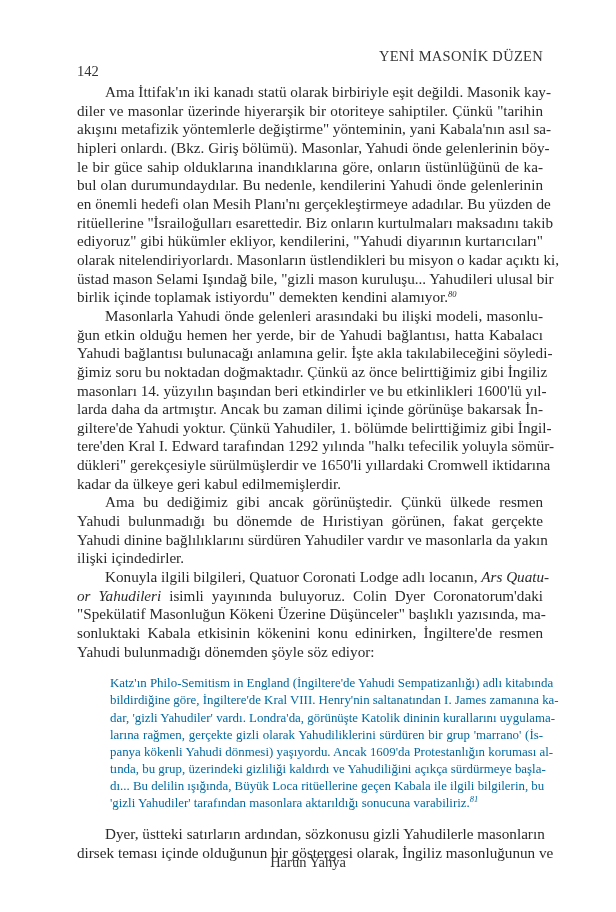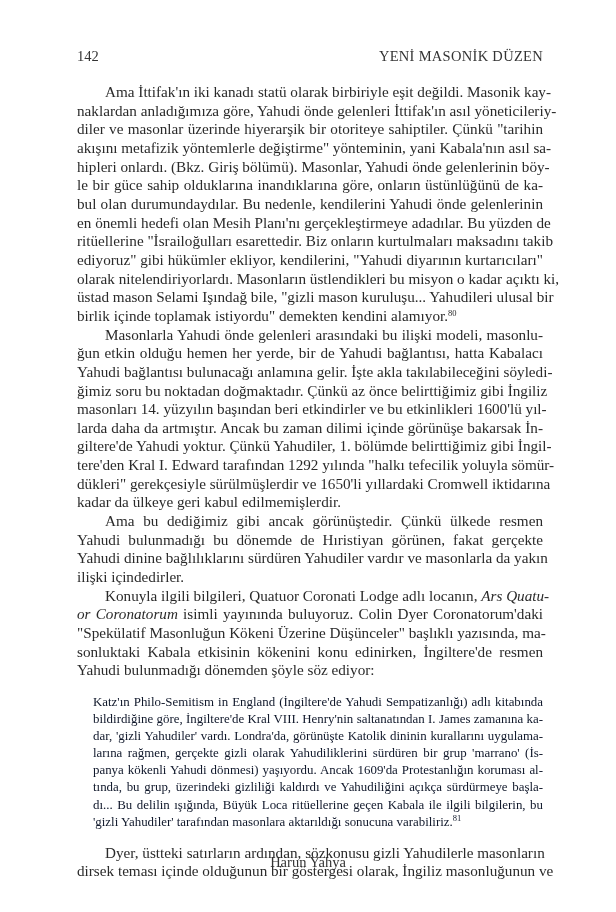--- a/index.html
+++ b/index.html
@@ -20,21 +20,21 @@
       top: 48px;
       left: 77px;
       width: 466px;
       height: 20px;
       font-size: 14.5px;
       color: #333;
     }
     .page-number {
       position: absolute;
       left: 0;
-      top: 0;
+      top: 15px;
     }
     .book-title {
       position: absolute;
       left: 0;
       right: 0;
       top: 0;
       text-align: right;
       letter-spacing: 0.3px;
     }
     .body-text {
@@ -44,27 +44,28 @@
       width: 466px;
       font-size: 15.2px;
       line-height: 18.65px;
       text-align: justify;
       hyphens: manual;
     }
     sup.fn {
       font-size: 8.5px;
       vertical-align: 5px;
       line-height: 0;
+      font-style: italic;
     }
     .quote {
-      margin: 14px 0 13px 16px;
+      margin: 14px 0 13px 33px;
       font-size: 12.9px;
       line-height: 17.1px;
       text-align: justify;
-      color: #0f172a;
+      color: #0369a1;
     }
     .line {
       display: block;
       text-align: justify;
       text-align-last: justify;
       white-space: nowrap;
       overflow: visible;
     }
     .line.last {
       text-align-last: left;
@@ -87,21 +88,20 @@
 
 <div class="running-head">
   <span class="page-number">142</span>
   <span class="book-title">YENİ MASONİK DÜZEN</span>
 </div>
 
 <div class="body-text">
 
   <div class="para">
     <span class="line indent">Ama İttifak'ın iki kanadı statü olarak birbiriyle eşit değildi. Masonik kay-</span>
-    <span class="line">naklardan anladığımıza göre, Yahudi önde gelenleri İttifak'ın asıl yöneticileriy-</span>
     <span class="line">diler ve masonlar üzerinde hiyerarşik bir otoriteye sahiptiler. Çünkü "tarihin</span>
     <span class="line">akışını metafizik yöntemlerle değiştirme" yönteminin, yani Kabala'nın asıl sa-</span>
     <span class="line">hipleri onlardı. (Bkz. Giriş bölümü). Masonlar, Yahudi önde gelenlerinin böy-</span>
     <span class="line">le bir güce sahip olduklarına inandıklarına göre, onların üstünlüğünü de ka-</span>
     <span class="line">bul olan durumundaydılar. Bu nedenle, kendilerini Yahudi önde gelenlerinin</span>
     <span class="line">en önemli hedefi olan Mesih Planı'nı gerçekleştirmeye adadılar. Bu yüzden de</span>
     <span class="line">ritüellerine "İsrailoğulları esarettedir. Biz onların kurtulmaları maksadını takib</span>
     <span class="line">ediyoruz" gibi hükümler ekliyor, kendilerini, "Yahudi diyarının kurtarıcıları"</span>
     <span class="line">olarak nitelendiriyorlardı. Masonların üstlendikleri bu misyon o kadar açıktı ki,</span>
     <span class="line">üstad mason Selami Işındağ bile, "gizli mason kuruluşu... Yahudileri ulusal bir</span>
@@ -123,21 +123,21 @@
 
   <div class="para">
     <span class="line indent">Ama bu dediğimiz gibi ancak görünüştedir. Çünkü ülkede resmen</span>
     <span class="line">Yahudi bulunmadığı bu dönemde de Hıristiyan görünen, fakat gerçekte</span>
     <span class="line">Yahudi dinine bağlılıklarını sürdüren Yahudiler vardır ve masonlarla da yakın</span>
     <span class="line last">ilişki içindedirler.</span>
   </div>
 
   <div class="para">
     <span class="line indent"><span>Konuyla ilgili bilgileri, Quatuor Coronati Lodge adlı locanın, </span><em>Ars Quatu-</em></span>
-    <span class="line"><em>or Coronatorum</em><span> isimli yayınında buluyoruz. Colin Dyer Coronatorum'daki</span></span>
+    <span class="line"><em>or Yahudileri</em><span> isimli yayınında buluyoruz. Colin Dyer Coronatorum'daki</span></span>
     <span class="line">"Spekülatif Masonluğun Kökeni Üzerine Düşünceler" başlıklı yazısında, ma-</span>
     <span class="line">sonluktaki Kabala etkisinin kökenini konu edinirken, İngiltere'de resmen</span>
     <span class="line last">Yahudi bulunmadığı dönemden şöyle söz ediyor:</span>
   </div>
 
   <div class="quote">
     <span class="line">Katz'ın Philo-Semitism in England (İngiltere'de Yahudi Sempatizanlığı) adlı kitabında</span>
     <span class="line">bildirdiğine göre, İngiltere'de Kral VIII. Henry'nin saltanatından I. James zamanına ka-</span>
     <span class="line">dar, 'gizli Yahudiler' vardı. Londra'da, görünüşte Katolik dininin kurallarını uygulama-</span>
     <span class="line">larına rağmen, gerçekte gizli olarak Yahudiliklerini sürdüren bir grup 'marrano' (İs-</span>

